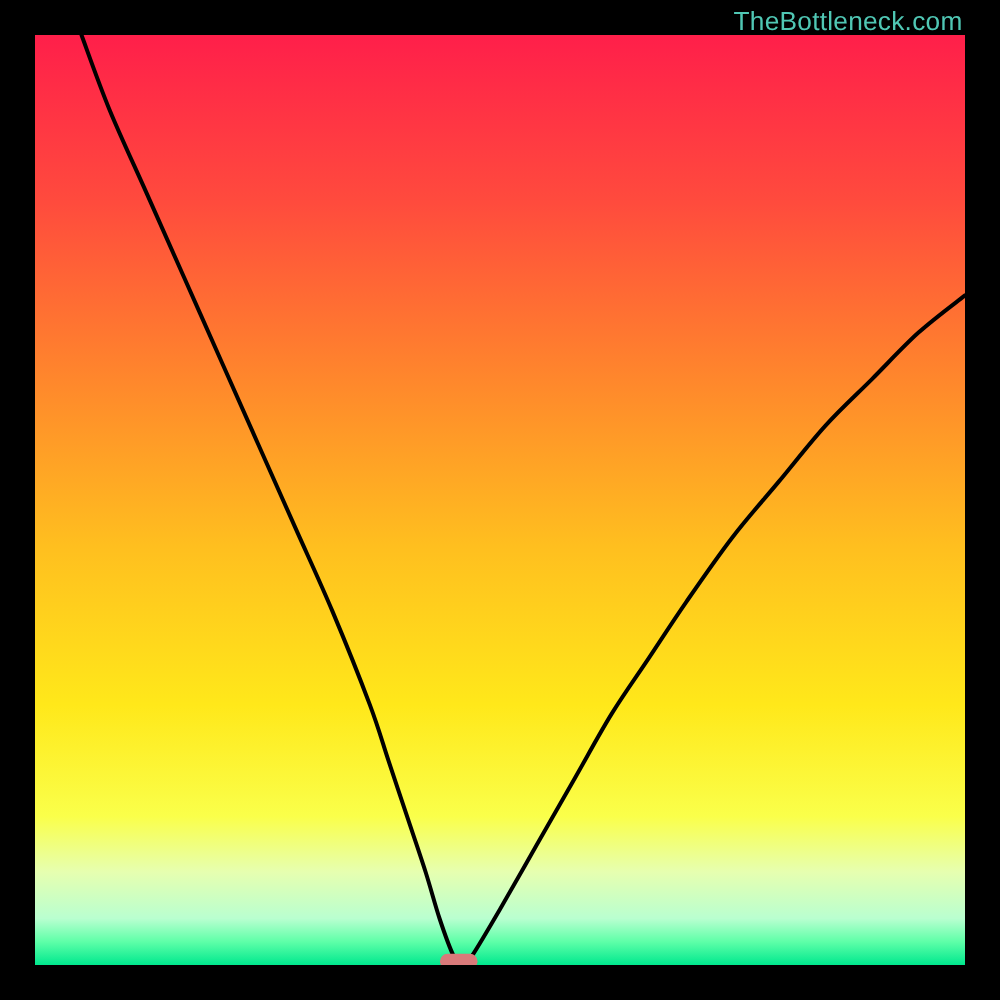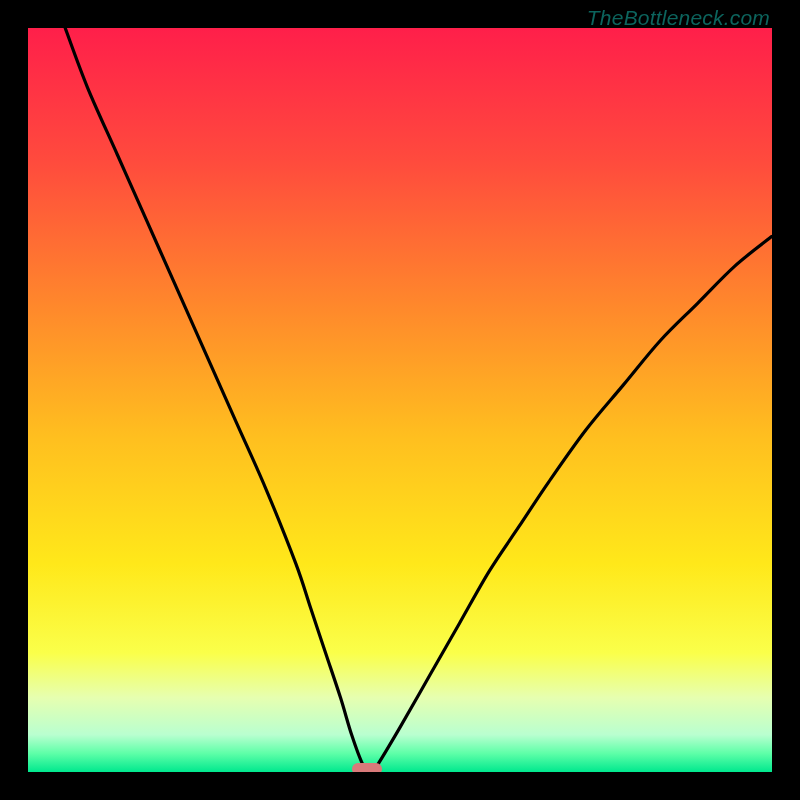--- a/index.html
+++ b/index.html
@@ -30,26 +30,25 @@
     inset: 0;
   }
   .curve-layer {
     position: absolute;
     inset: 0;
   }
   .watermark {
     position: absolute;
     top: 6px;
     right: 30px;
-    color: #0f766e;
+    color: #5eead4;
     font-size: 21px;
     font-weight: 400;
     letter-spacing: 0.2px;
     opacity: 0.85;
-    font-style: italic;
   }
   .marker {
     position: absolute;
     width: 30px;
     height: 12px;
     background: #d97a7a;
     border-radius: 6px;
     transform: translate(-50%, -50%);
   }
 </style>

